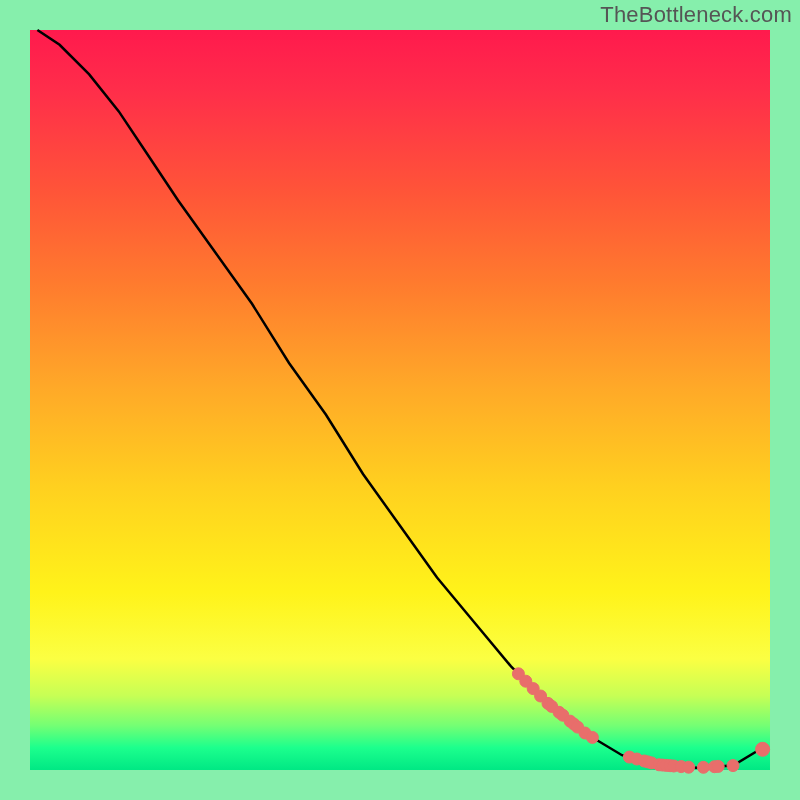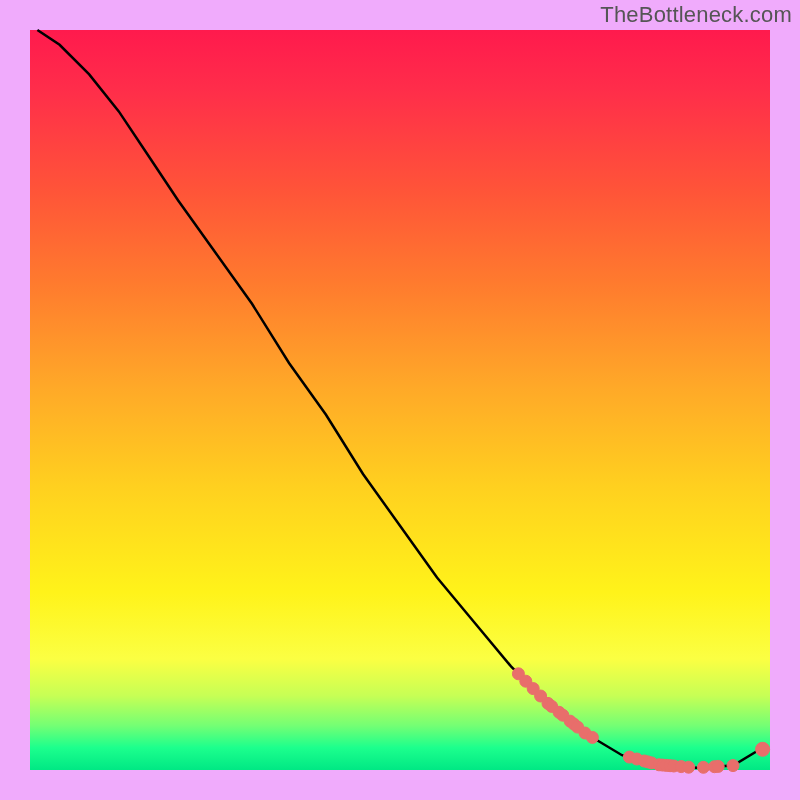--- a/index.html
+++ b/index.html
@@ -8,21 +8,21 @@
     width: 800px;
     height: 800px;
     overflow: hidden;
     background: #000;
     font-family: Arial, Helvetica, sans-serif;
   }
   .stage {
     position: relative;
     width: 800px;
     height: 800px;
-    background: #f0abfc;
+    background: #86efac;
   }
   .watermark {
     position: absolute;
     top: 2px;
     right: 8px;
     color: #555;
     font-size: 22px;
     font-weight: 500;
     letter-spacing: 0.2px;
     z-index: 10;

